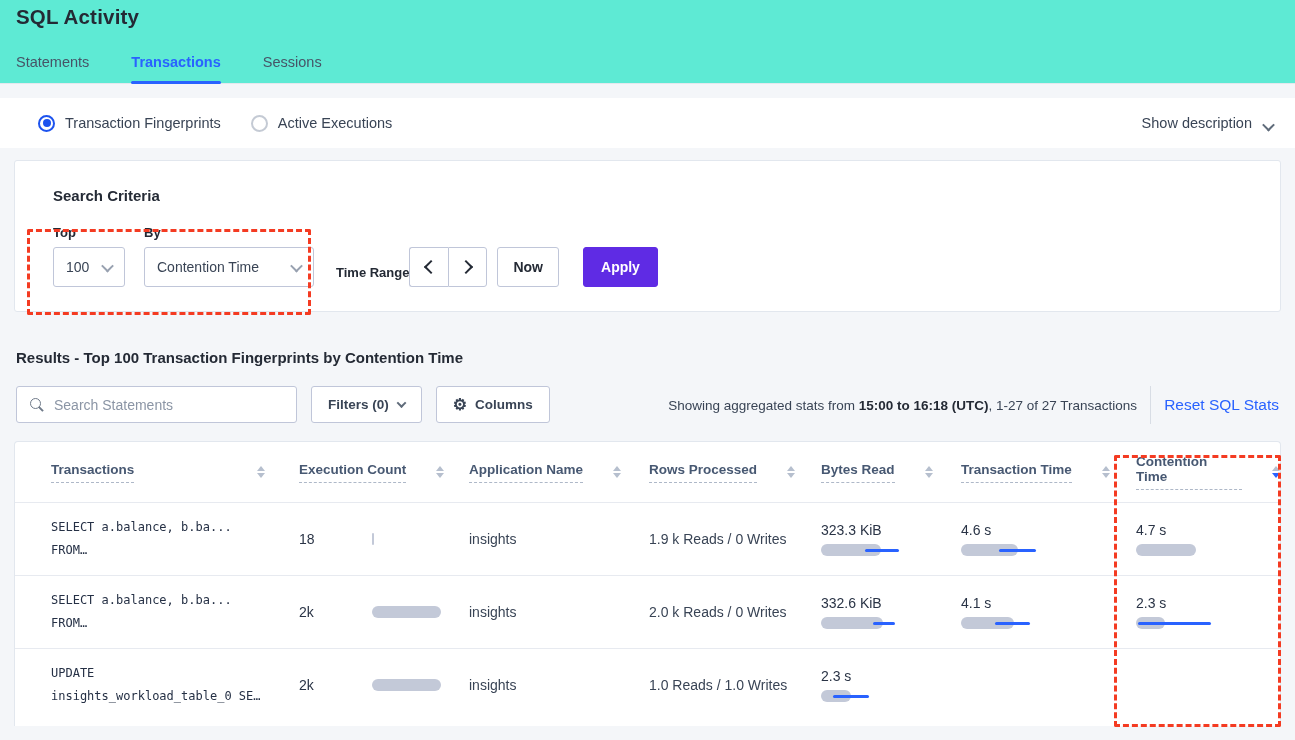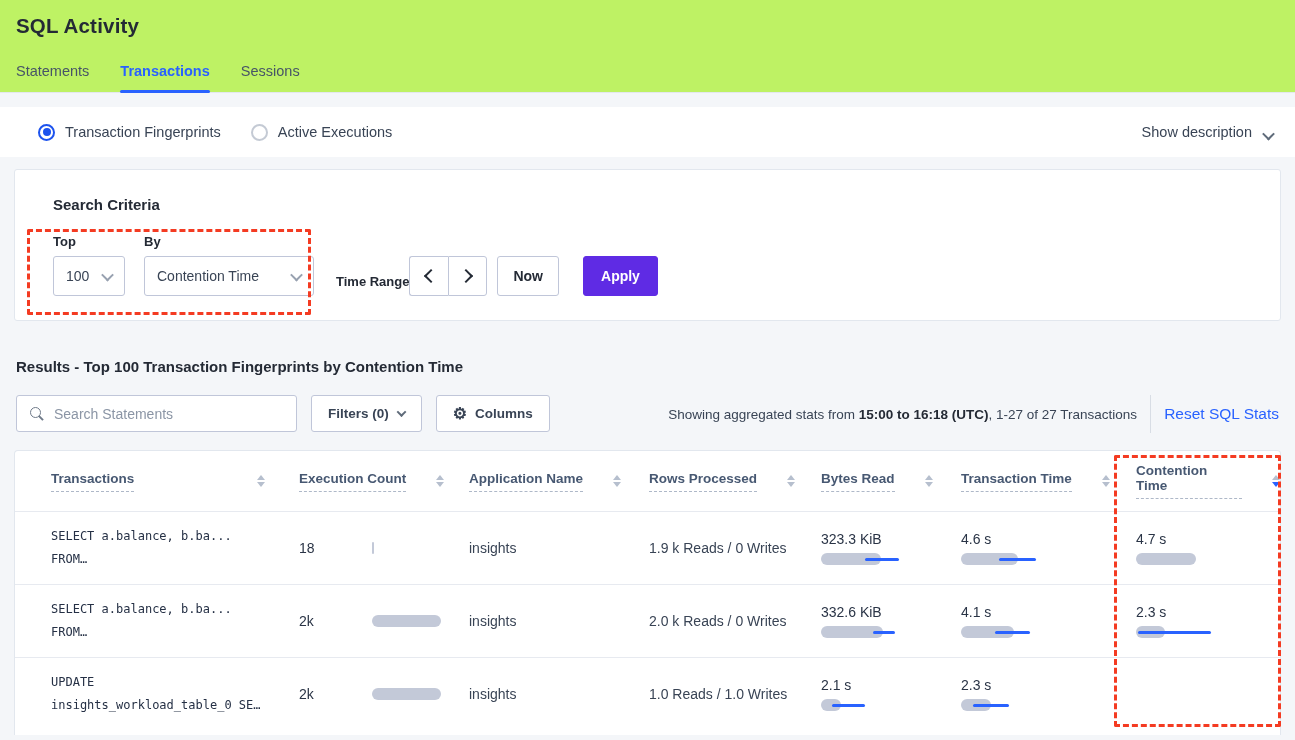--- a/index.html
+++ b/index.html
@@ -6,23 +6,23 @@
     --accent-blue:#2962FF;
     --apply-purple:#5F2BE4;
     --annotation-red:#F43B22;
     --bar-gray:#C3C9D8;
   }
   *{box-sizing:border-box;margin:0;padding:0}
   html,body{width:1295px;height:740px;overflow:hidden}
   body{font-family:"Liberation Sans",sans-serif;background:#f4f6f9;color:#394455;position:relative}
 
   
-  .top{background:#bef264;padding:14px 0 0 16px;border-bottom:1px solid #e4e8ee}
+  .top{background:#5eead4;padding:5px 0 0 16px;border-bottom:1px solid #e4e8ee}
   .page-title{font-size:20.5px;font-weight:700;color:#242a35;letter-spacing:.2px}
-  .tabs{display:flex;gap:31px;margin-top:25px}
+  .tabs{display:flex;gap:42px;margin-top:25px}
   .tab{font-size:14.5px;color:#475467;padding-bottom:13px;position:relative;cursor:pointer}
   .tab.active{color:var(--accent-blue);font-weight:700}
   .tab.active::after{content:"";position:absolute;left:0;right:0;bottom:-1px;height:3px;background:var(--accent-blue);border-radius:2px}
 
   
   .radio-strip{background:#fff;height:50px;margin-top:14px;display:flex;align-items:center;padding:0 22px 0 38px}
   .radio-opt{display:flex;align-items:center;gap:10px;margin-right:30px;cursor:pointer;font-size:14.5px;color:#394455}
   .radio{width:17px;height:17px;border-radius:50%;border:2px solid #c4cad4;background:#fff;position:relative;flex:none}
   .radio.sel{border-color:#1d53ee}
   .radio.sel::after{content:"";position:absolute;inset:2.5px;background:#1d53ee;border-radius:50%}
@@ -313,27 +313,20 @@
     </div>
     <div class="td exec">
       <span class="exec-val">2k</span>
       <span class="bar-wrap">
           <span class="bar-gray" style="width: 69px;"></span>
         </span>
     </div>
     <div class="td">insights</div>
     <div class="td">1.0 Reads / 1.0 Writes</div>
     <div class="td">
-      <div class="mval">2.1 s</div>
-      <div class="bar-wrap">
-          <span class="bar-gray" style="width: 20px;"></span>
-          <span class="bar-blue" style="left: 11px; width: 33px;"></span>
-        </div>
-    </div>
-    <div class="td">
       <div class="mval">2.3 s</div>
       <div class="bar-wrap">
           <span class="bar-gray" style="width: 30px;"></span>
           <span class="bar-blue" style="left: 12px; width: 36px;"></span>
         </div>
     </div>
   </div>
 </div>
 
 <div class="annotation a1"></div>

